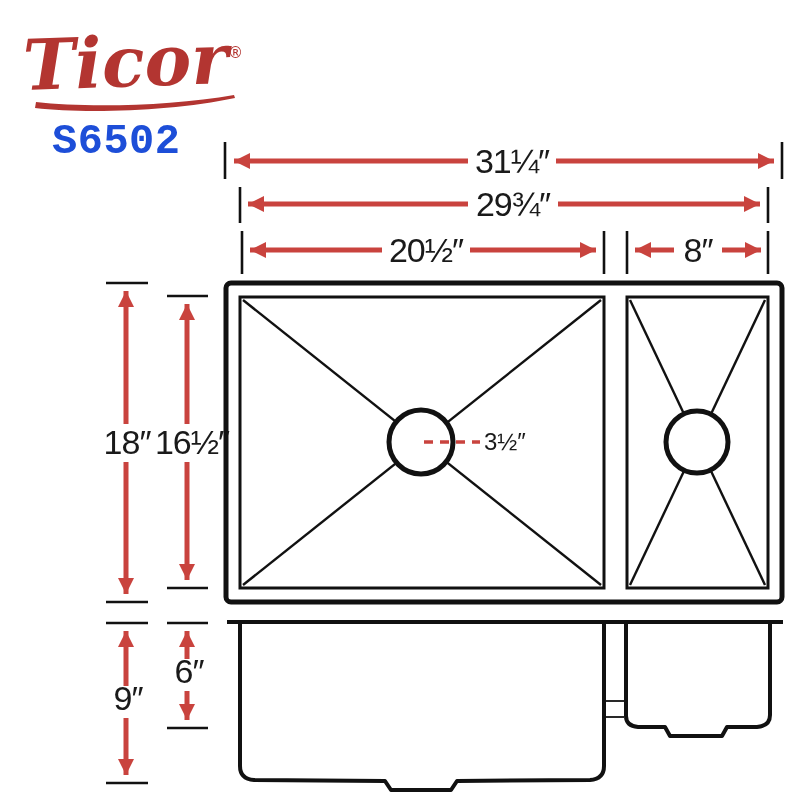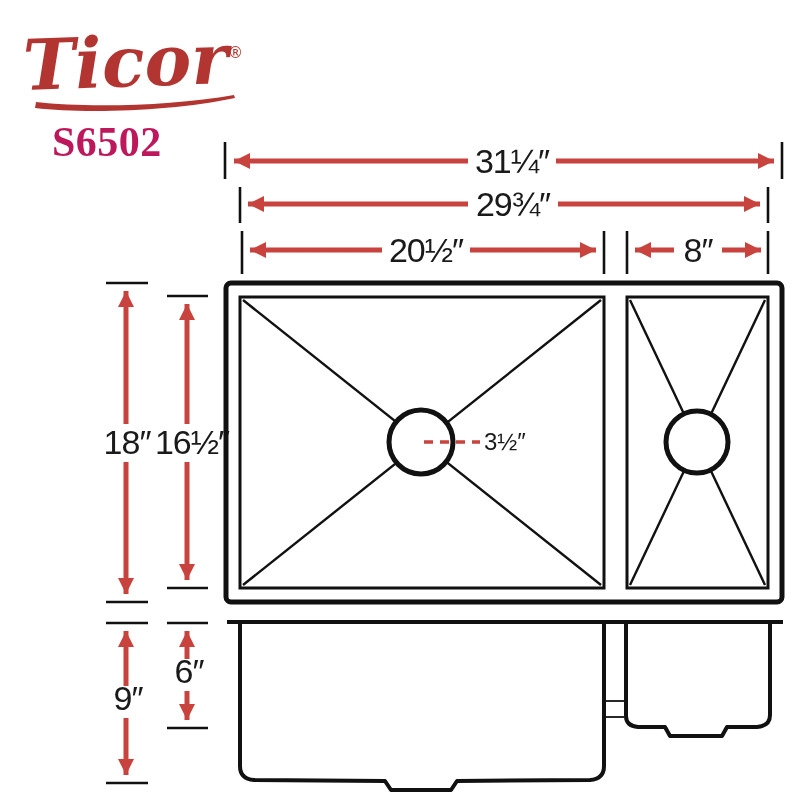--- a/index.html
+++ b/index.html
@@ -3,22 +3,22 @@
 <meta charset="utf-8">
 <style>
   html,body{margin:0;padding:0;background:#ffffff;}
   .canvas{position:relative;width:800px;height:800px;background:#ffffff;overflow:hidden;
           font-family:"Liberation Sans",sans-serif;}
   .logo{position:absolute;left:22px;top:16px;width:240px;height:110px;}
   .logo-text{font-family:"DejaVu Serif",serif;font-style:italic;font-weight:bold;
              font-size:70px;fill:#B33531;}
   .logo-reg{font-family:"DejaVu Sans",sans-serif;font-size:15px;fill:#B33531;}
   .logo-swoosh{fill:#B33531;}
-  .model{position:absolute;left:52px;top:121px;font-family:Liberation Serif, serif;
-         font-weight:bold;font-size:42px;color:#be185d;letter-spacing:0.5px;line-height:1;}
+  .model{position:absolute;left:52px;top:121px;font-family:Liberation Mono, monospace;
+         font-weight:bold;font-size:42px;color:#1d4ed8;letter-spacing:0.5px;line-height:1;}
   .drawing{position:absolute;left:0;top:0;}
   .dim-line{stroke:#C9433E;stroke-width:5;fill:none;}
   .tick{stroke:#111111;stroke-width:2.6;}
   .dim-text{font-family:"Liberation Sans",sans-serif;font-size:34px;fill:#1A1A1A;
             letter-spacing:-1px;}
   .dim-text-small{font-family:"Liberation Sans",sans-serif;font-size:24px;fill:#1A1A1A;}
   .rect-outer{fill:none;stroke:#111111;stroke-width:5;}
   .rect-basin{fill:none;stroke:#111111;stroke-width:3;}
   .diag{stroke:#111111;stroke-width:2.4;}
   .drain{fill:#ffffff;stroke:#111111;stroke-width:5;}

